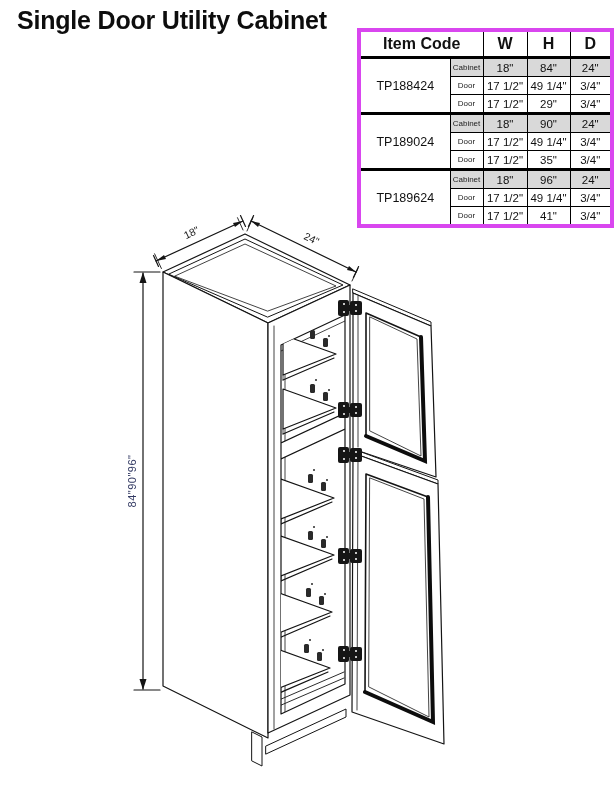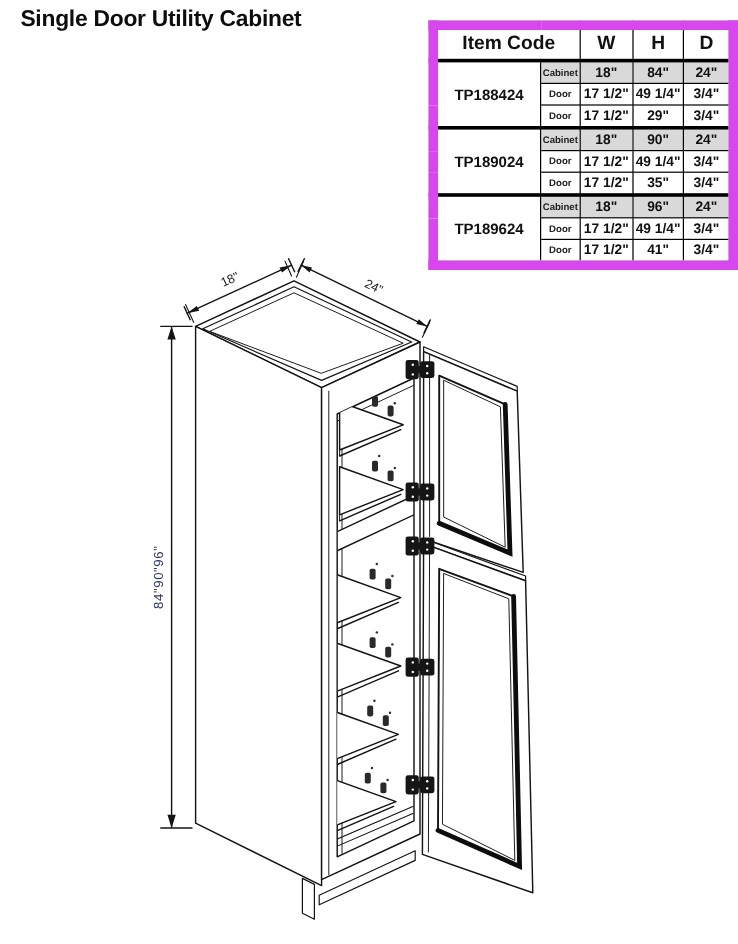--- a/index.html
+++ b/index.html
@@ -2,40 +2,40 @@
 <html><head>
 <meta charset="utf-8">
 <style>
   html,body { margin:0; padding:0; }
   body {
     width:615px; height:787px; position:relative; background:#ffffff;
     font-family:"Liberation Sans", sans-serif; overflow:hidden; color:#111;
   }
   .page-title {
     position:absolute; left:17px; top:6px; margin:0;
-    font-size:19px; font-weight:bold; color:#0d0d0d; letter-spacing:-0.2px;
+    font-size:25px; font-weight:bold; color:#0d0d0d; letter-spacing:-0.2px;
     white-space:nowrap;
   }
   table.spec-table {
-    position:absolute; left:357px; top:17px;
+    position:absolute; left:357px; top:28px;
     border-collapse:collapse; table-layout:fixed;
-    border:8px solid #d946ef;
+    border:4px solid #d946ef;
     padding-left:27px;
   }
   .spec-table col.c-code { width:91px; }
   .spec-table col.c-part { width:33px; }
   .spec-table col.c-w { width:44px; }
   .spec-table col.c-h { width:43px; }
   .spec-table col.c-d { width:42px; }
   .spec-table th, .spec-table td {
     border:1.5px solid #000; padding:0; text-align:center; vertical-align:middle;
     background:#fff; overflow:hidden; white-space:nowrap;
   }
   .spec-table th { height:24px; font-size:16px; font-weight:600; }
-  .spec-table td { height:17px;font-weight:bold; }
+  .spec-table td { height:17px; }
   .spec-table td.code { font-size:12.5px;margin-top:32px; }
   .spec-table td.part { font-size:8px; color:#222; }
   .spec-table td.val  { font-size:11.5px; }
   .spec-table tbody { border-top:3px solid #000; }
   tr.row-cab td:not(.code) { background:#d9d9d9; }
   svg.drawing { position:absolute; left:0; top:0; }
   svg.drawing text { font-family:"Liberation Sans", sans-serif; }
 </style>
 </head>
 <body>

